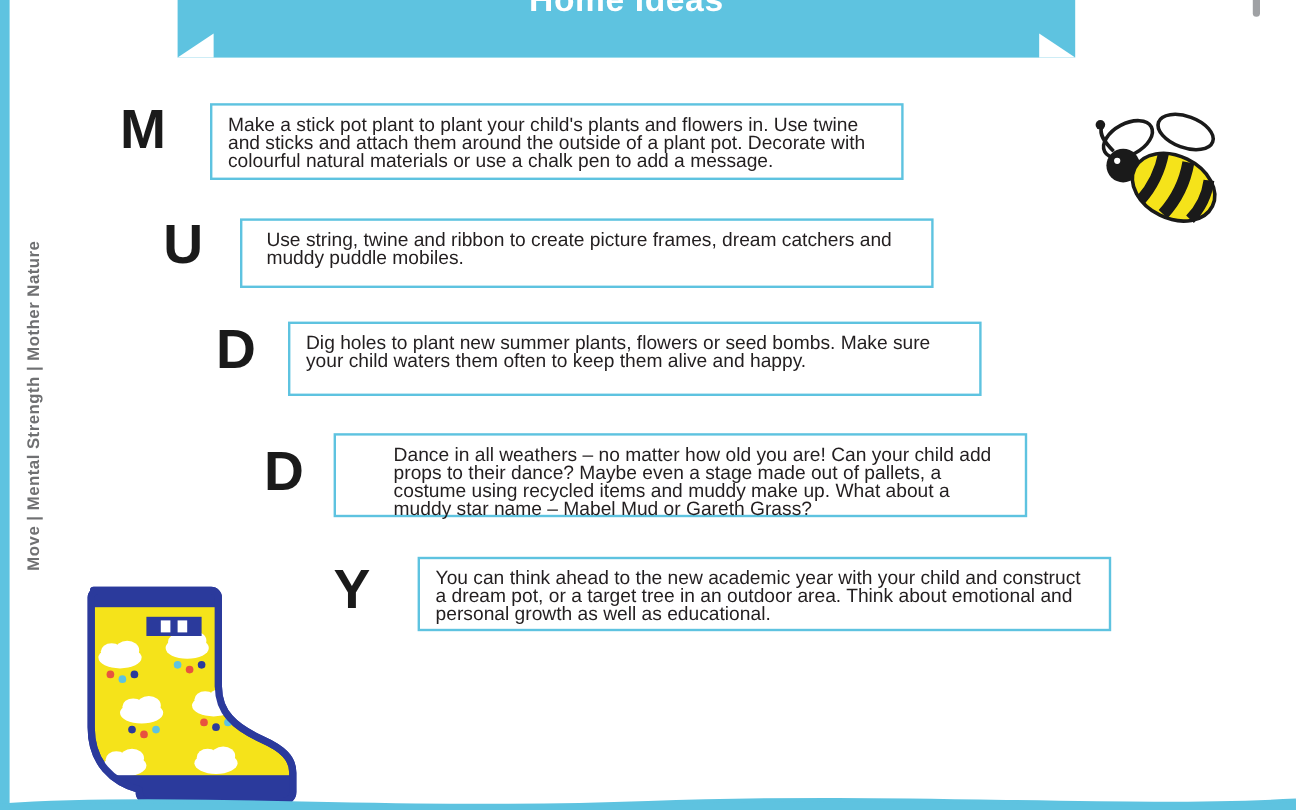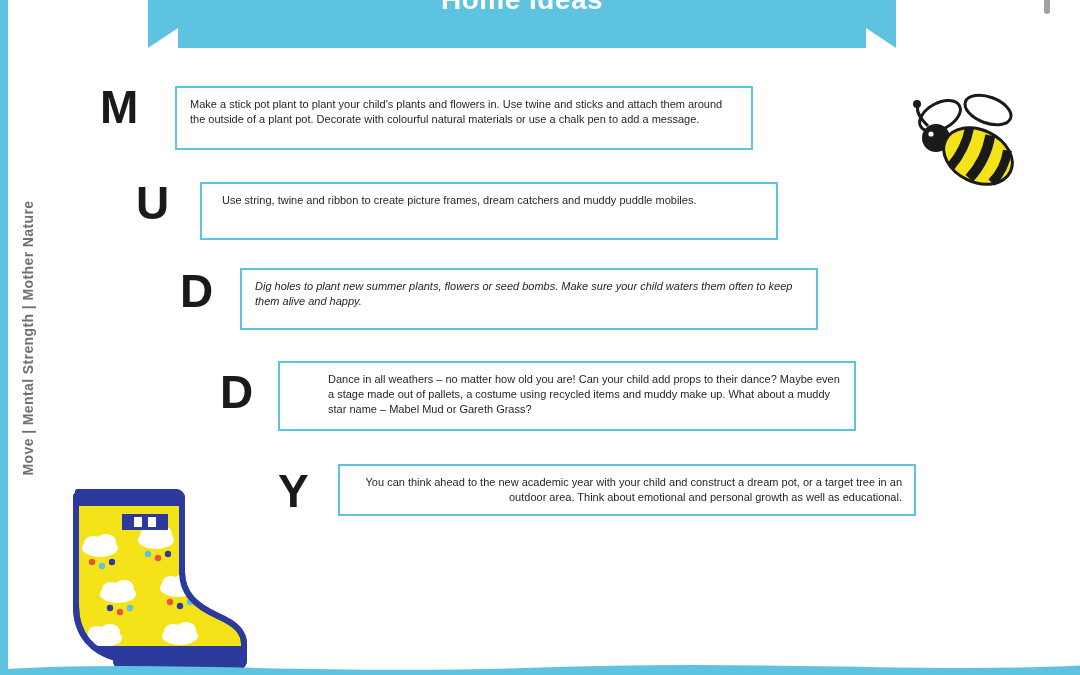--- a/index.html
+++ b/index.html
@@ -107,44 +107,44 @@
   .row-box {
     position: absolute;
     top: 8px;
     border: 2px solid #5ec3e0;
     background: #ffffff;
     box-sizing: border-box;
     padding: 9px 12px 9px 13px;
   }
   .row-box p {
     margin: 0;
-    font-size: 11px;
+    font-size: 16px;
     line-height: 15px;
     color: #231f20;
   }
 
   
   .row-m .row-letter { left: 100px; }
   .row-m .row-box { left: 175px; width: 578px; height: 64px; }
 
   .row-u { height: 88px; }
   .row-u .row-letter { left: 136px; top: 12px; }
   .row-u .row-box { left: 200px; top: 20px; width: 578px; height: 58px; padding-left: 20px; }
 
   .row-d1 { height: 95px; }
   .row-d1 .row-letter { left: 180px; top: 12px; }
-  .row-d1 .row-box { left: 240px; top: 18px; width: 578px; height: 62px; font-style: italic; }
+  .row-d1 .row-box { left: 240px; top: 18px; width: 578px; height: 62px; }
 
   .row-d2 { height: 105px; }
   .row-d2 .row-letter { left: 220px; top: 18px; }
   .row-d2 .row-box { left: 278px; top: 16px; width: 578px; height: 70px; padding-left: 48px; }
 
   .row-y { height: 100px; }
   .row-y .row-letter { left: 278px; top: 12px; }
-  .row-y .row-box { left: 338px; top: 14px; width: 578px; height: 52px; text-align: right; }
+  .row-y .row-box { left: 348px; top: 14px; width: 578px; height: 62px; }
 
   
   .bee {
     position: absolute;
     left: 900px;
     top: 82px;
     width: 132px;
     height: 128px;
   }
 

